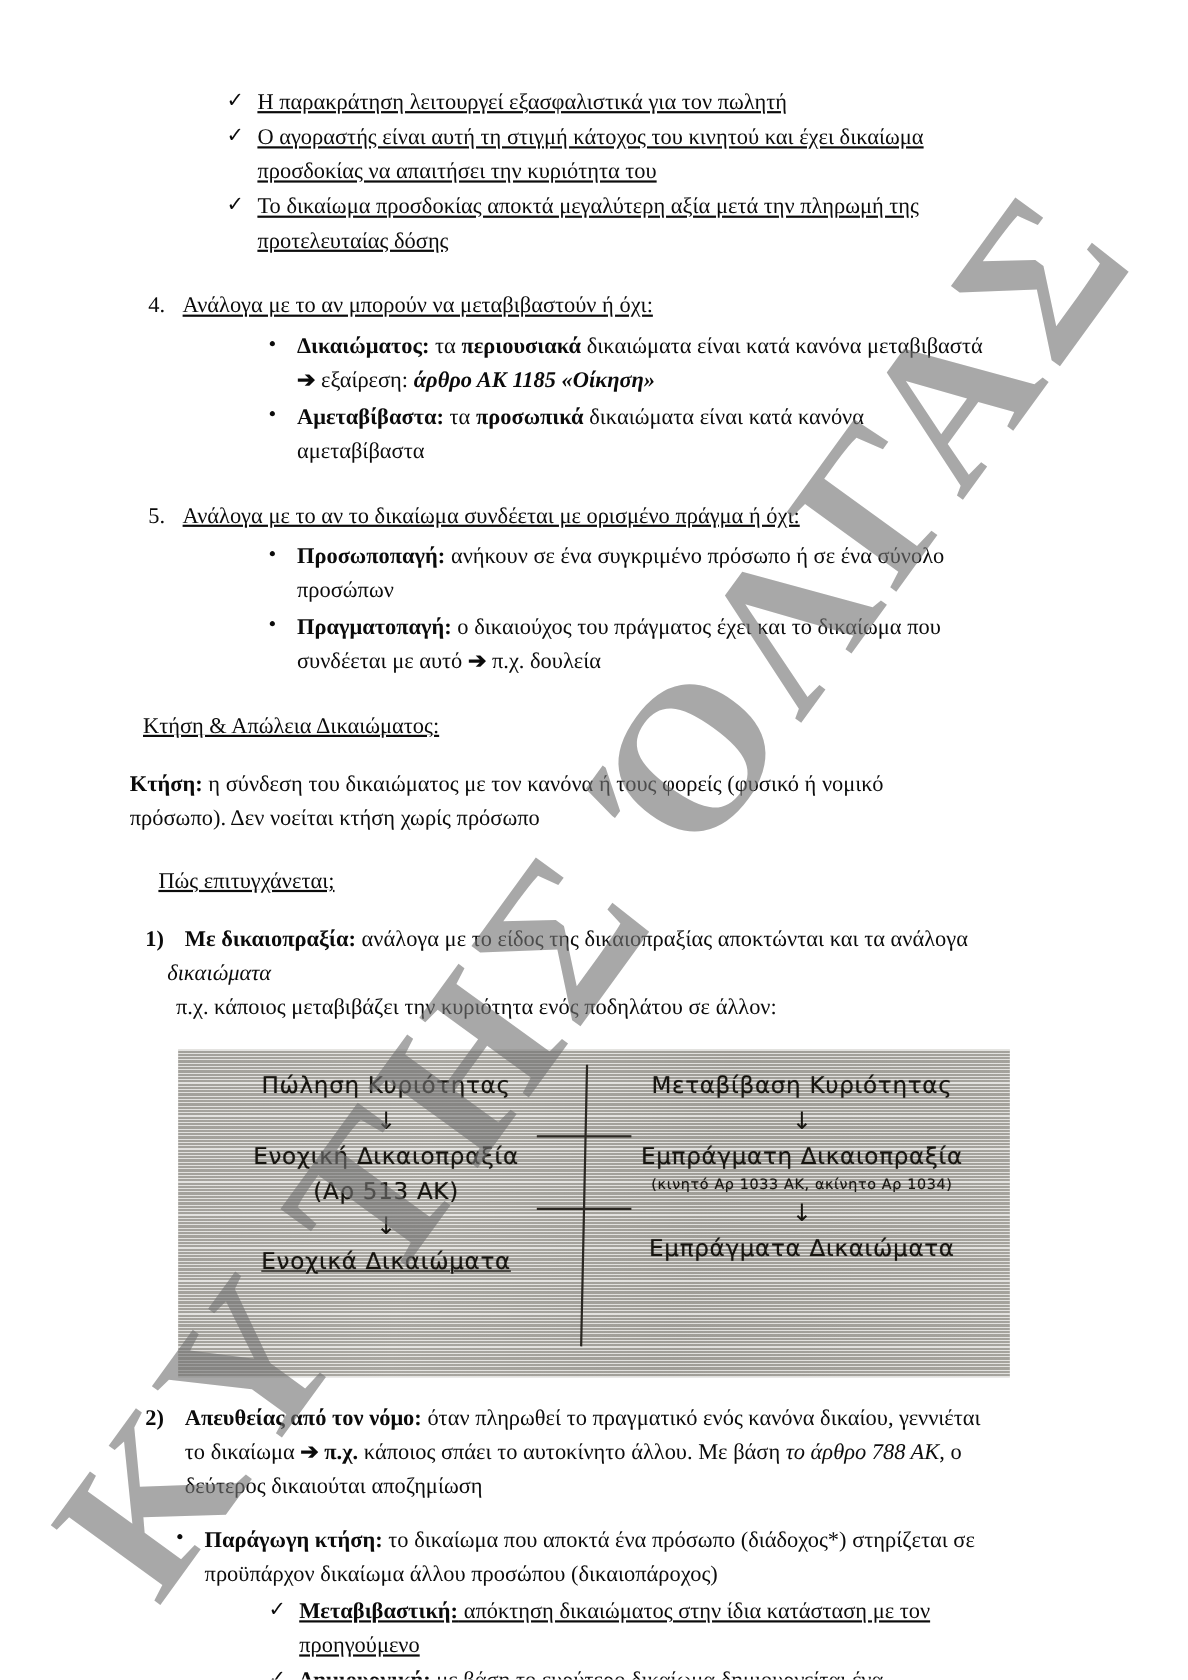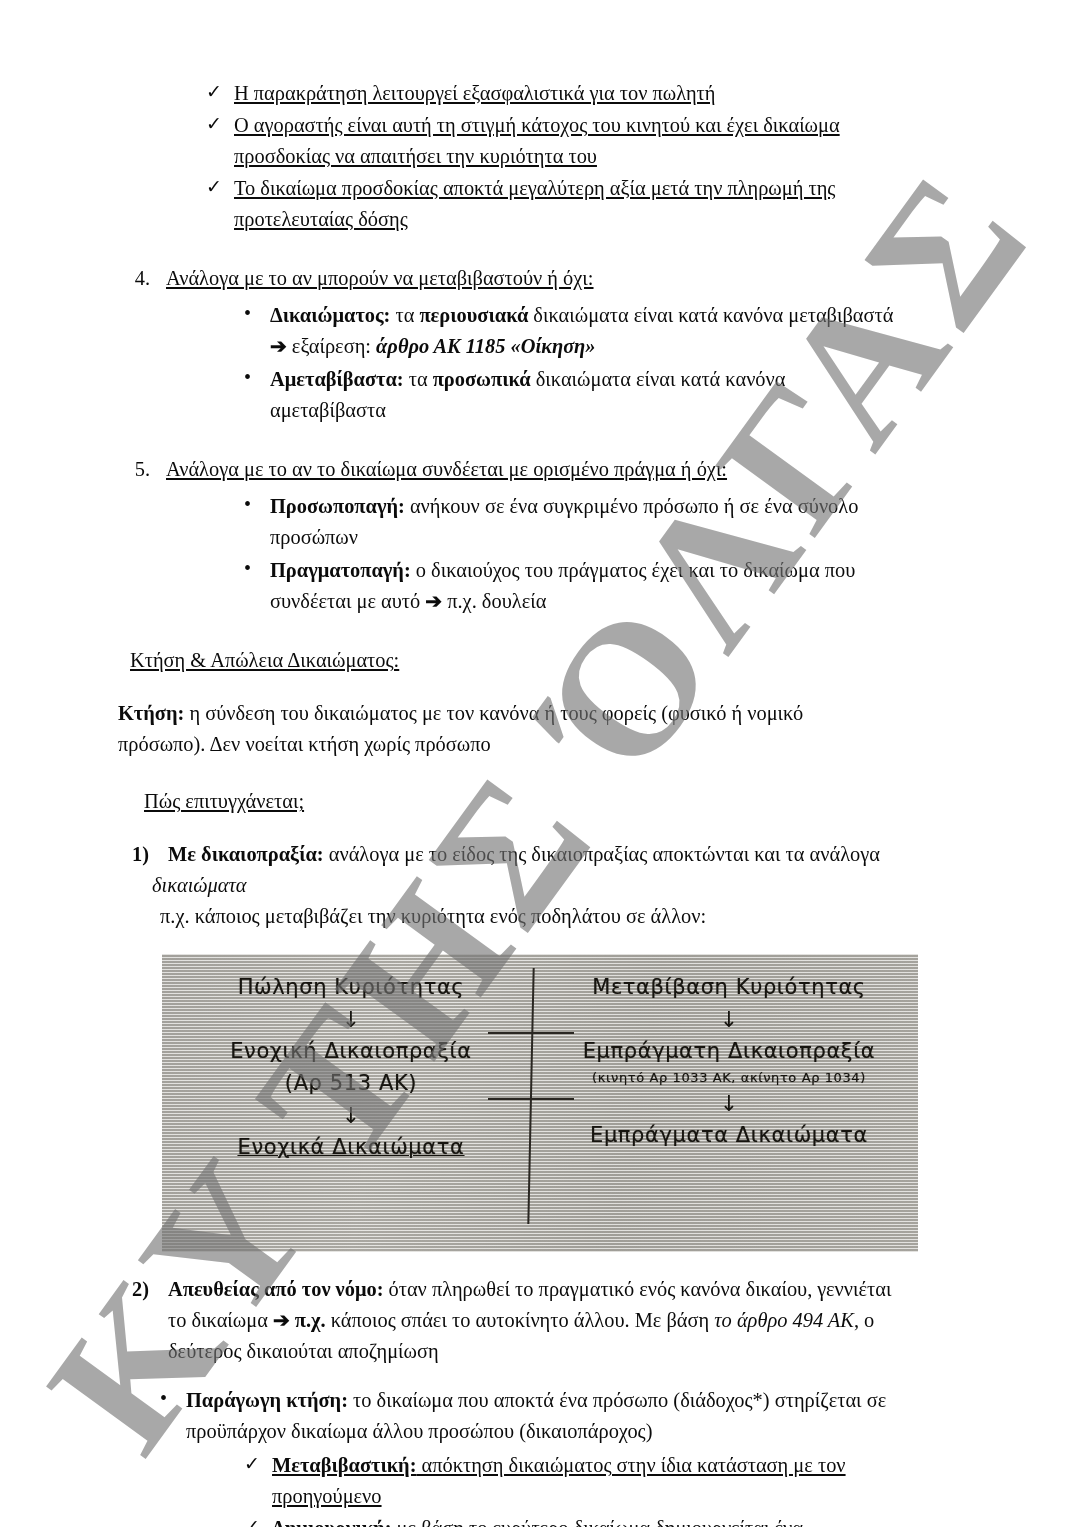--- a/index.html
+++ b/index.html
@@ -349,21 +349,21 @@
 
         </div>
         <div class="fig-divider"></div>
         <div class="fig-cross c1"></div>
         <div class="fig-cross c2"></div>
       </div>
     </div>
 
     <div class="step">
       <span class="step-num">2)</span>
-      <b>Απευθείας από τον νόμο:</b><span> όταν πληρωθεί το πραγματικό ενός κανόνα δικαίου, γεννιέται το δικαίωμα </span><span class="arrow">➔</span><b> π.χ.</b><span> κάποιος σπάει το αυτοκίνητο άλλου. Με βάση </span><span class="i">το άρθρο 494 ΑΚ</span><span>, ο δεύτερος δικαιούται αποζημίωση</span>
+      <b>Απευθείας από τον νόμο:</b><span> όταν πληρωθεί το πραγματικό ενός κανόνα δικαίου, γεννιέται το δικαίωμα </span><span class="arrow">➔</span><b> π.χ.</b><span> κάποιος σπάει το αυτοκίνητο άλλου. Με βάση </span><span class="i">το άρθρο 788 ΑΚ</span><span>, ο δεύτερος δικαιούται αποζημίωση</span>
     </div>
 
 
     <ul class="final-list">
       <li>
         <b>Παράγωγη κτήση:</b><span> το δικαίωμα που αποκτά ένα πρόσωπο (διάδοχος*) στηρίζεται σε προϋπάρχον δικαίωμα άλλου προσώπου (δικαιοπάροχος)</span>
         <ul class="check-list">
           <li>
             <b>Μεταβιβαστική:</b><span> απόκτηση δικαιώματος στην ίδια κατάσταση με τον προηγούμενο</span>
           </li>

